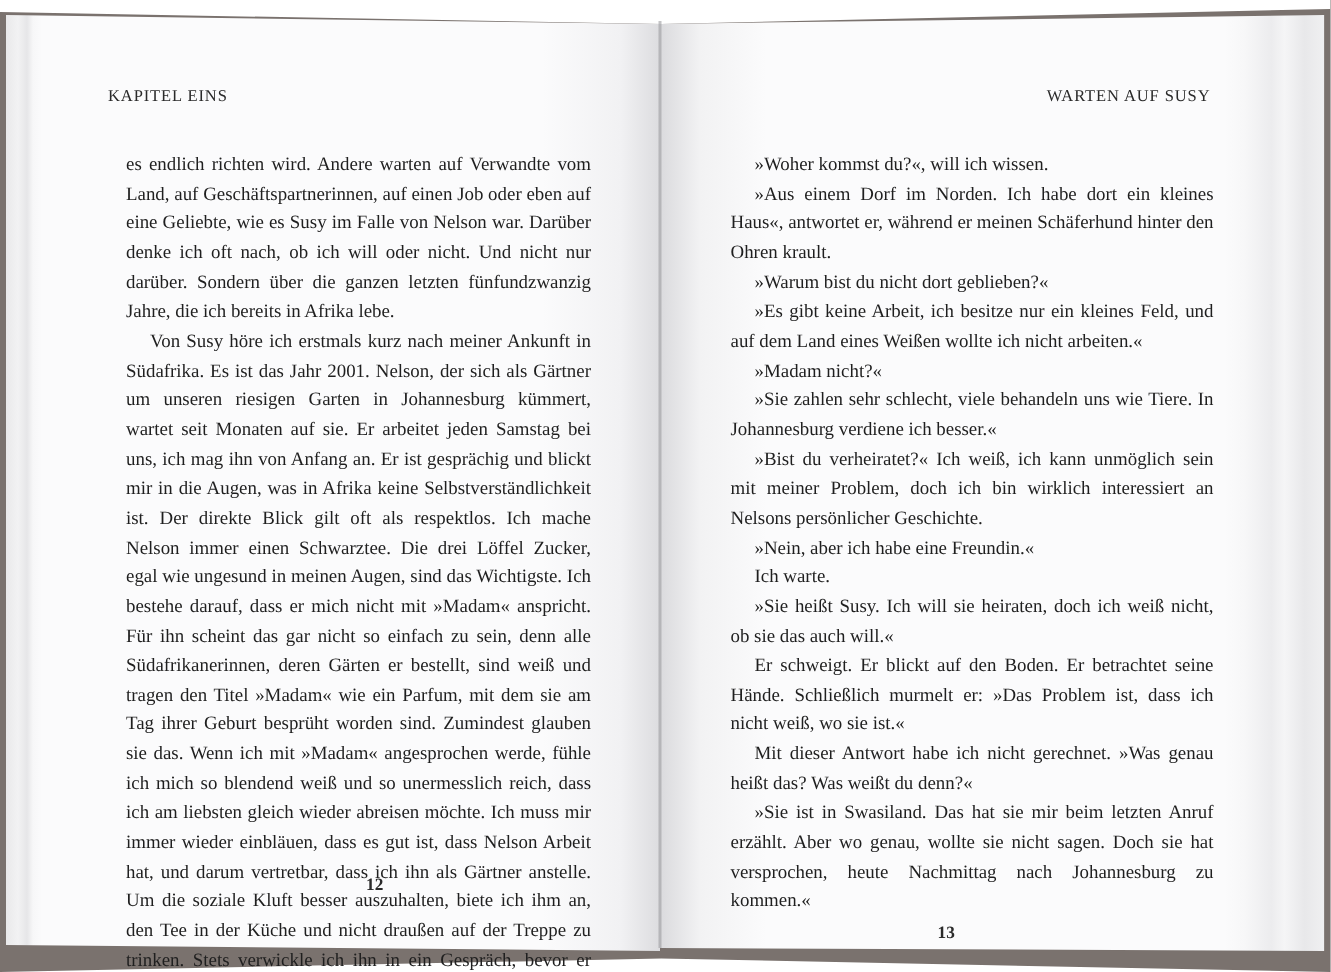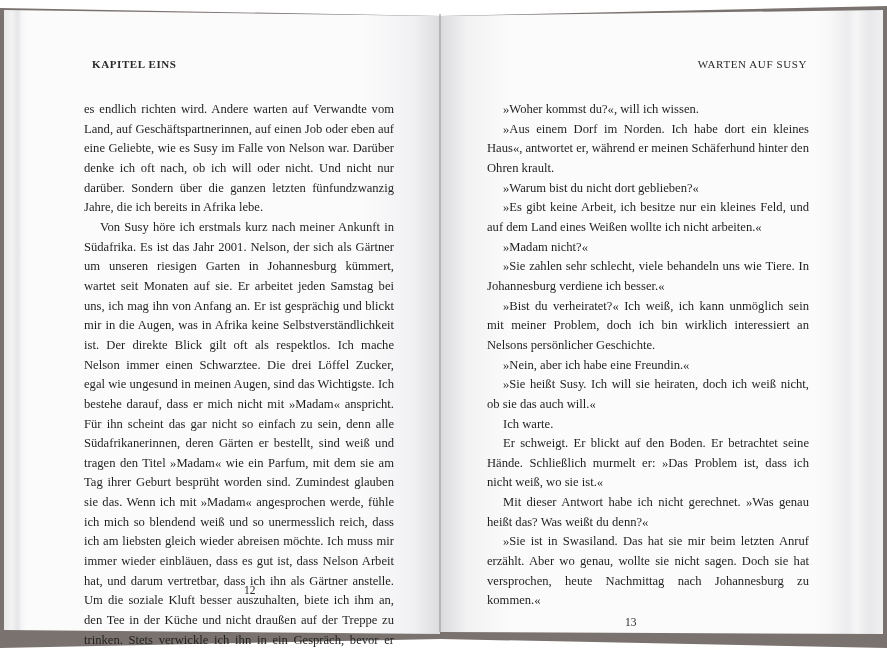--- a/index.html
+++ b/index.html
@@ -29,33 +29,33 @@
     clip-path: polygon(0 6px, 100% 0, 100% 100%, 0 calc(100% - 2px));
   }
   .spine {
     position:absolute; left:439px; top:14px; width:2px; height:618px;
     background:#9c9ca0; opacity:.6;
   }
   .running-head {
     position:absolute; top:58px;
     font-size:11px; letter-spacing:0.6px; color:#2a2a2a;
   }
-  .running-head.left { left:92px;font-weight:bold; }
+  .running-head.left { left:72px; }
   .running-head.right { right:80px;text-align:right; }
   .text {
     position:absolute; top:100px;
     font-size:12.6px; line-height:19.65px; color:#1f1f1f;
     text-align:justify;
   }
   .text.left { left:84px; width:310px; }
   .text.right { left:487px; width:322px; }
   .text p { margin:0; text-indent:0; }
   .text p.ind { text-indent:16px; }
   .pagenum {
-    position:absolute; top:584px; font-size:11.5px; color:#2a2a2a;
+    position:absolute; top:584px; font-size:11.5px; color:#2a2a2a;font-weight:bold;
   }
   .pagenum.left { left:244px; }
   .pagenum.right { left:625px;margin-top:32px; }
 </style>
 </head>
 <body>
 
 <div class="cover"></div>
 
 <div class="page left"></div>
@@ -72,22 +72,22 @@
 
 <div class="text right">
   <p class="ind">»Woher kommst du?«, will ich wissen.</p>
   <p class="ind">»Aus einem Dorf im Norden. Ich habe dort ein kleines Haus«, antwortet er, während er meinen Schäferhund hinter den Ohren krault.</p>
   <p class="ind">»Warum bist du nicht dort geblieben?«</p>
   <p class="ind">»Es gibt keine Arbeit, ich besitze nur ein kleines Feld, und auf dem Land eines Weißen wollte ich nicht arbeiten.«</p>
   <p class="ind">»Madam nicht?«</p>
   <p class="ind">»Sie zahlen sehr schlecht, viele behandeln uns wie Tiere. In Johannesburg verdiene ich besser.«</p>
   <p class="ind">»Bist du verheiratet?« Ich weiß, ich kann unmöglich sein mit meiner Problem, doch ich bin wirklich interessiert an Nelsons persönlicher Geschichte.</p>
   <p class="ind">»Nein, aber ich habe eine Freundin.«</p>
+  <p class="ind">Ich warte.</p>
   <p class="ind">»Sie heißt Susy. Ich will sie heiraten, doch ich weiß nicht, ob sie das auch will.«</p>
-  <p class="ind">Ich warte.</p>
   <p class="ind">Er schweigt. Er blickt auf den Boden. Er betrachtet seine Hände. Schließlich murmelt er: »Das Problem ist, dass ich nicht weiß, wo sie ist.«</p>
   <p class="ind">Mit dieser Antwort habe ich nicht gerechnet. »Was genau heißt das? Was weißt du denn?«</p>
   <p class="ind">»Sie ist in Swasiland. Das hat sie mir beim letzten Anruf erzählt. Aber wo genau, wollte sie nicht sagen. Doch sie hat versprochen, heute Nachmittag nach Johannesburg zu kommen.«</p>
 
 </div>
 
 <div class="pagenum left">12</div>
 <div class="pagenum right">13</div>
 
 </body></html>

